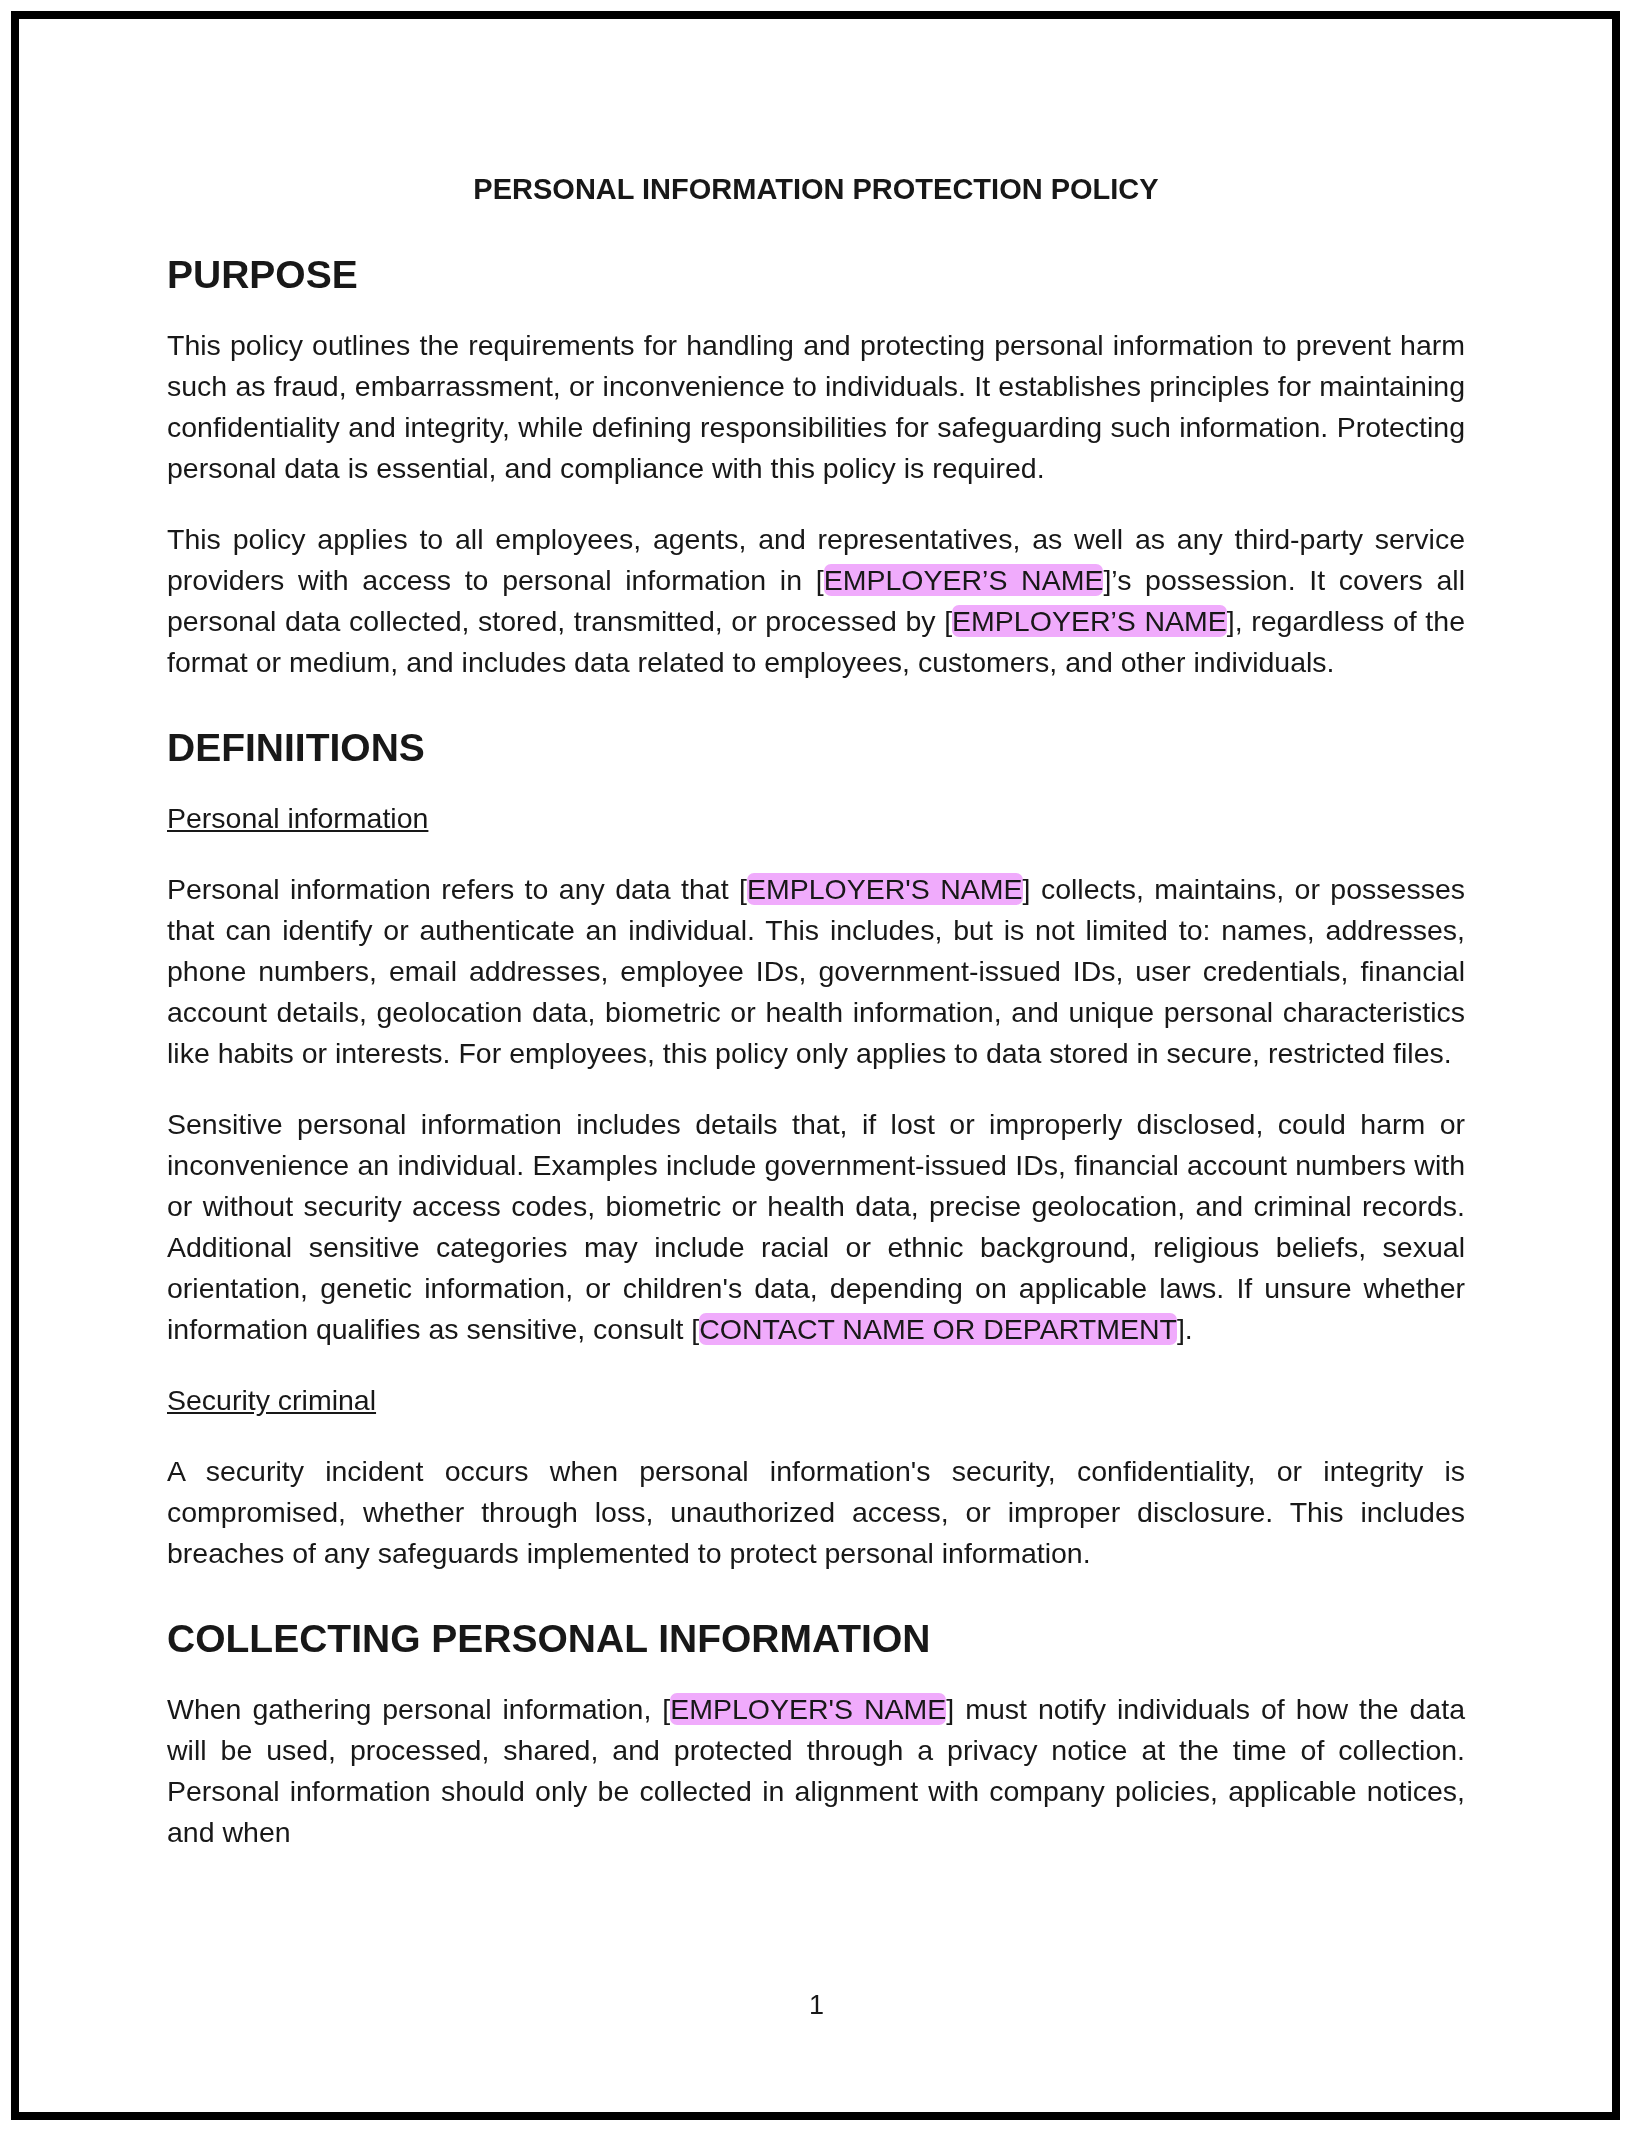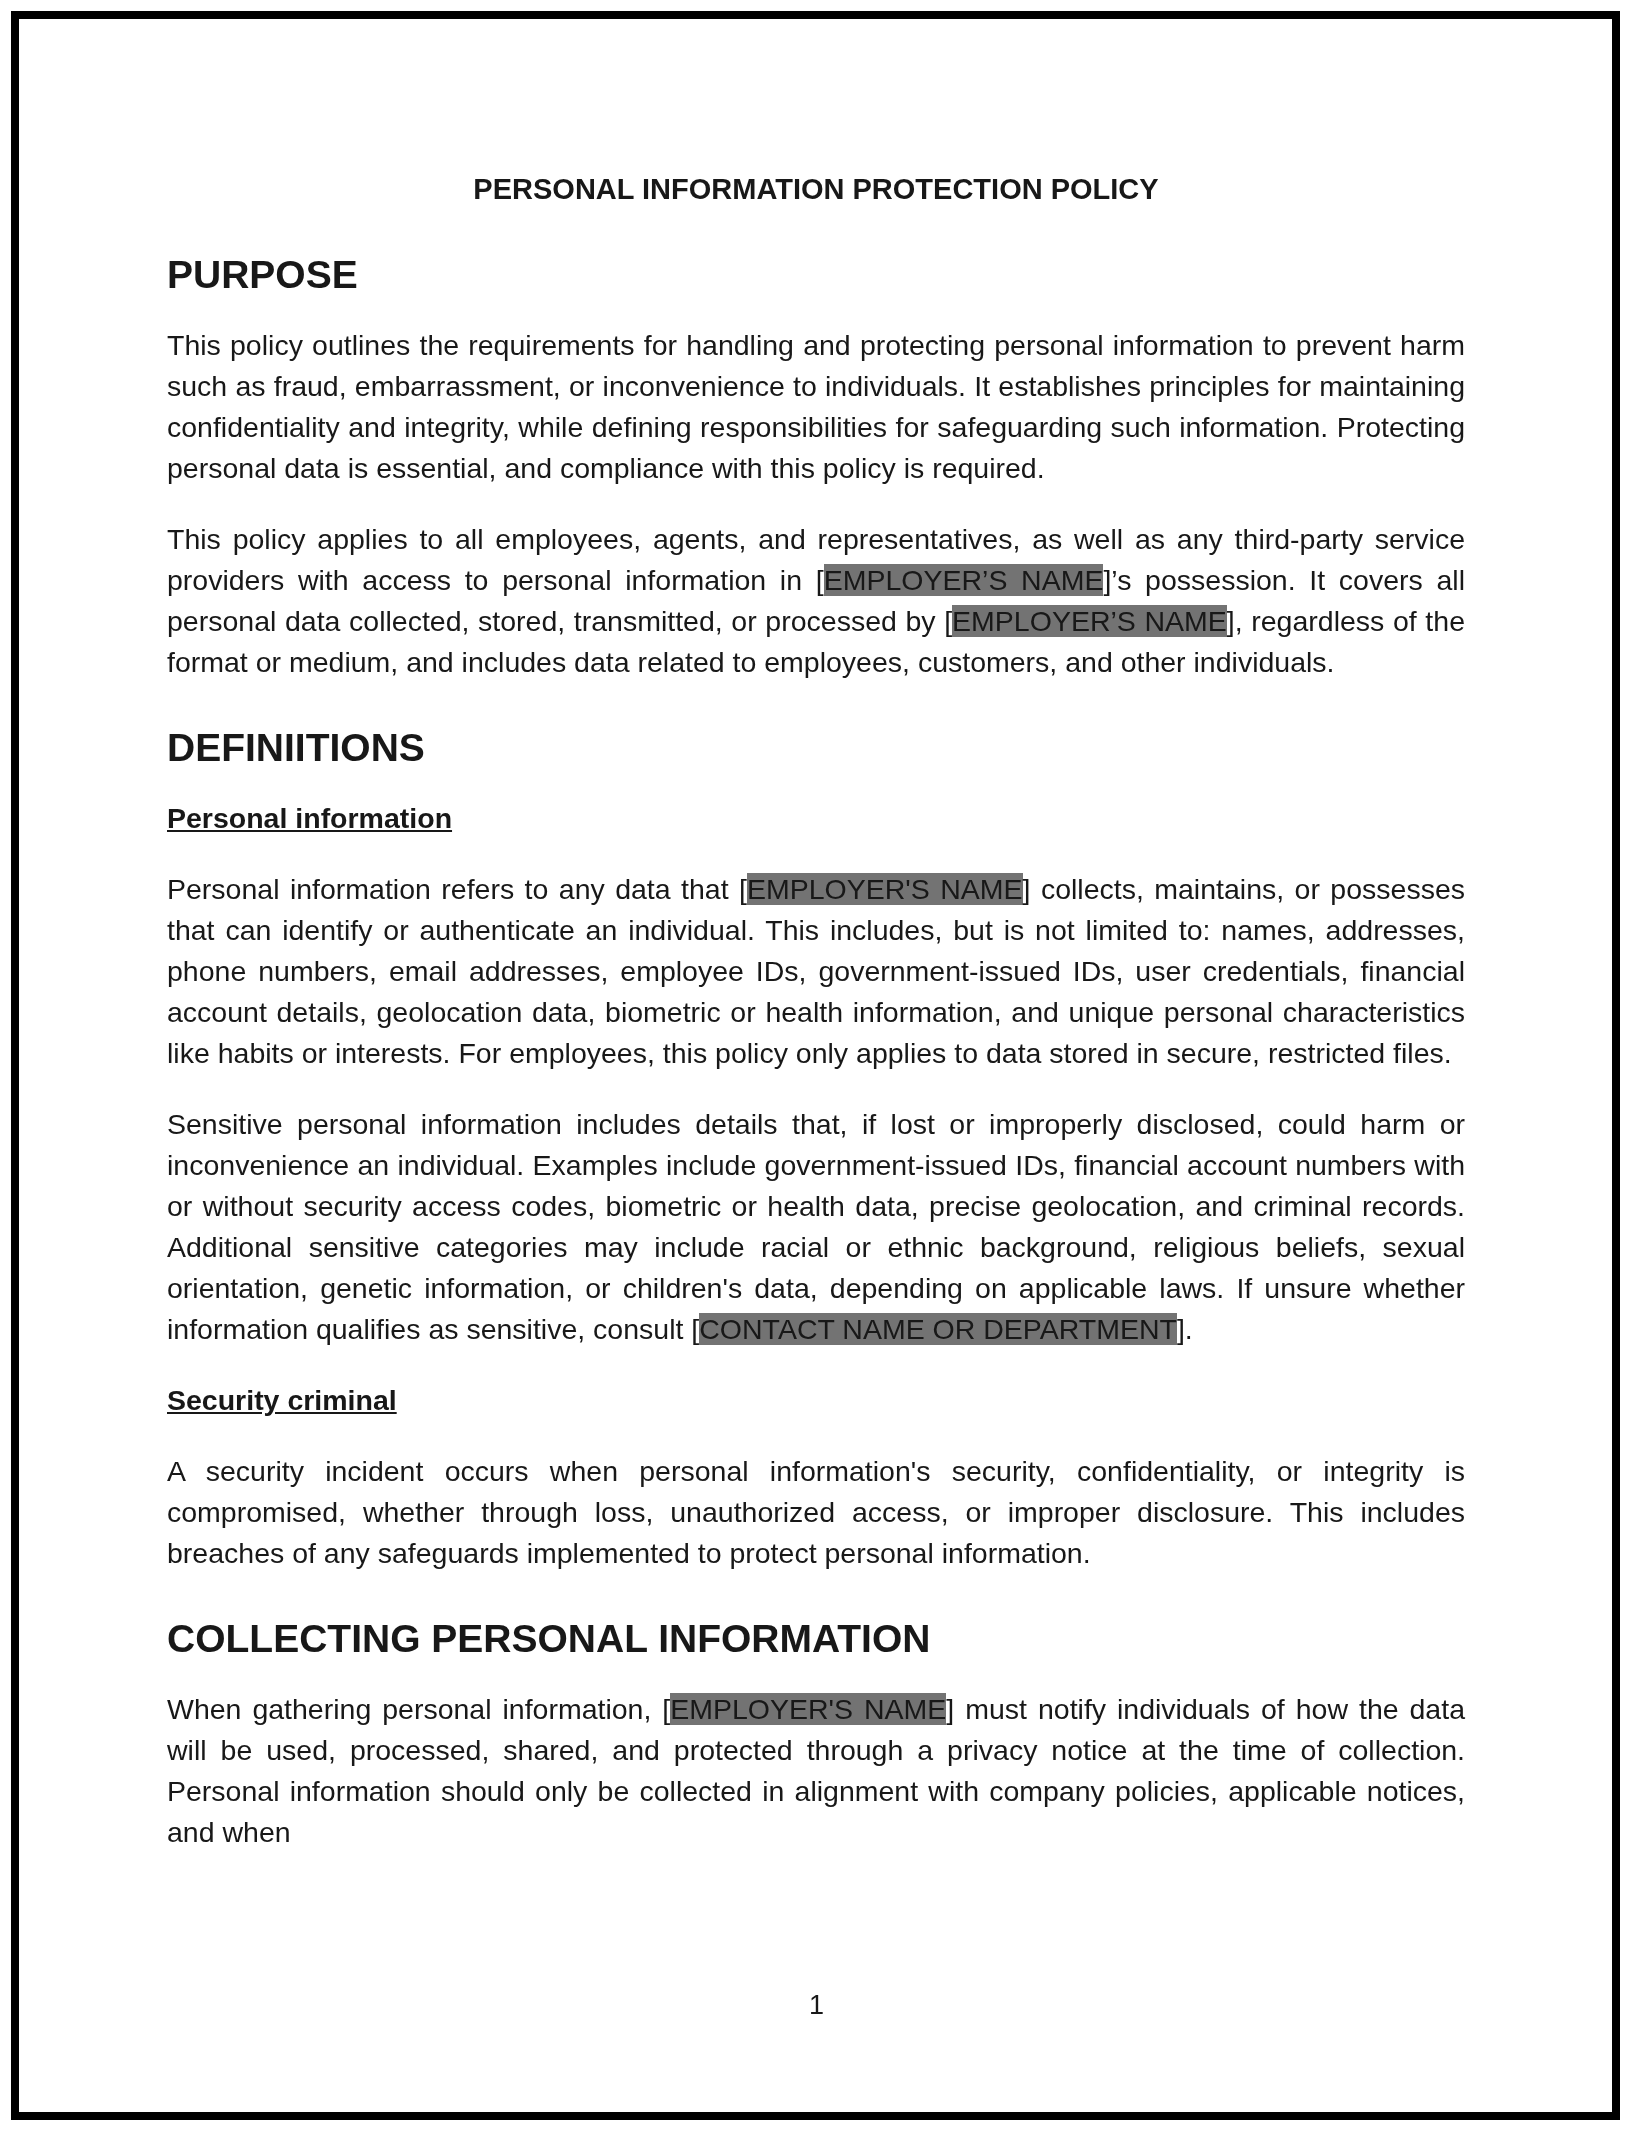--- a/index.html
+++ b/index.html
@@ -30,32 +30,33 @@
     font-size: 29px;
     margin: 0 0 0 0;
   }
   .h1 {
     font-weight: 700;
     font-size: 39px;
     margin: 44px 0 0 0;
     line-height: 41px;
   }
   .h2 {
-    font-weight: 700;
+    font-weight: 400;
     font-size: 28.5px;
     text-decoration: underline;
     margin: 30px 0 0 0;
     line-height: 41px;
   }
   .doc p {
     margin: 30px 0 0 0;
     text-align: justify;
   }
   .hl {
-    background: #737373;
+    background: #f0abfc;
+    border-radius: 7px;
   }
   .page-number {
     position: absolute;
     left: 0; right: 0;
     bottom: 112px;
     text-align: center;
     font-size: 27px;
   }
 </style>
 </head>

